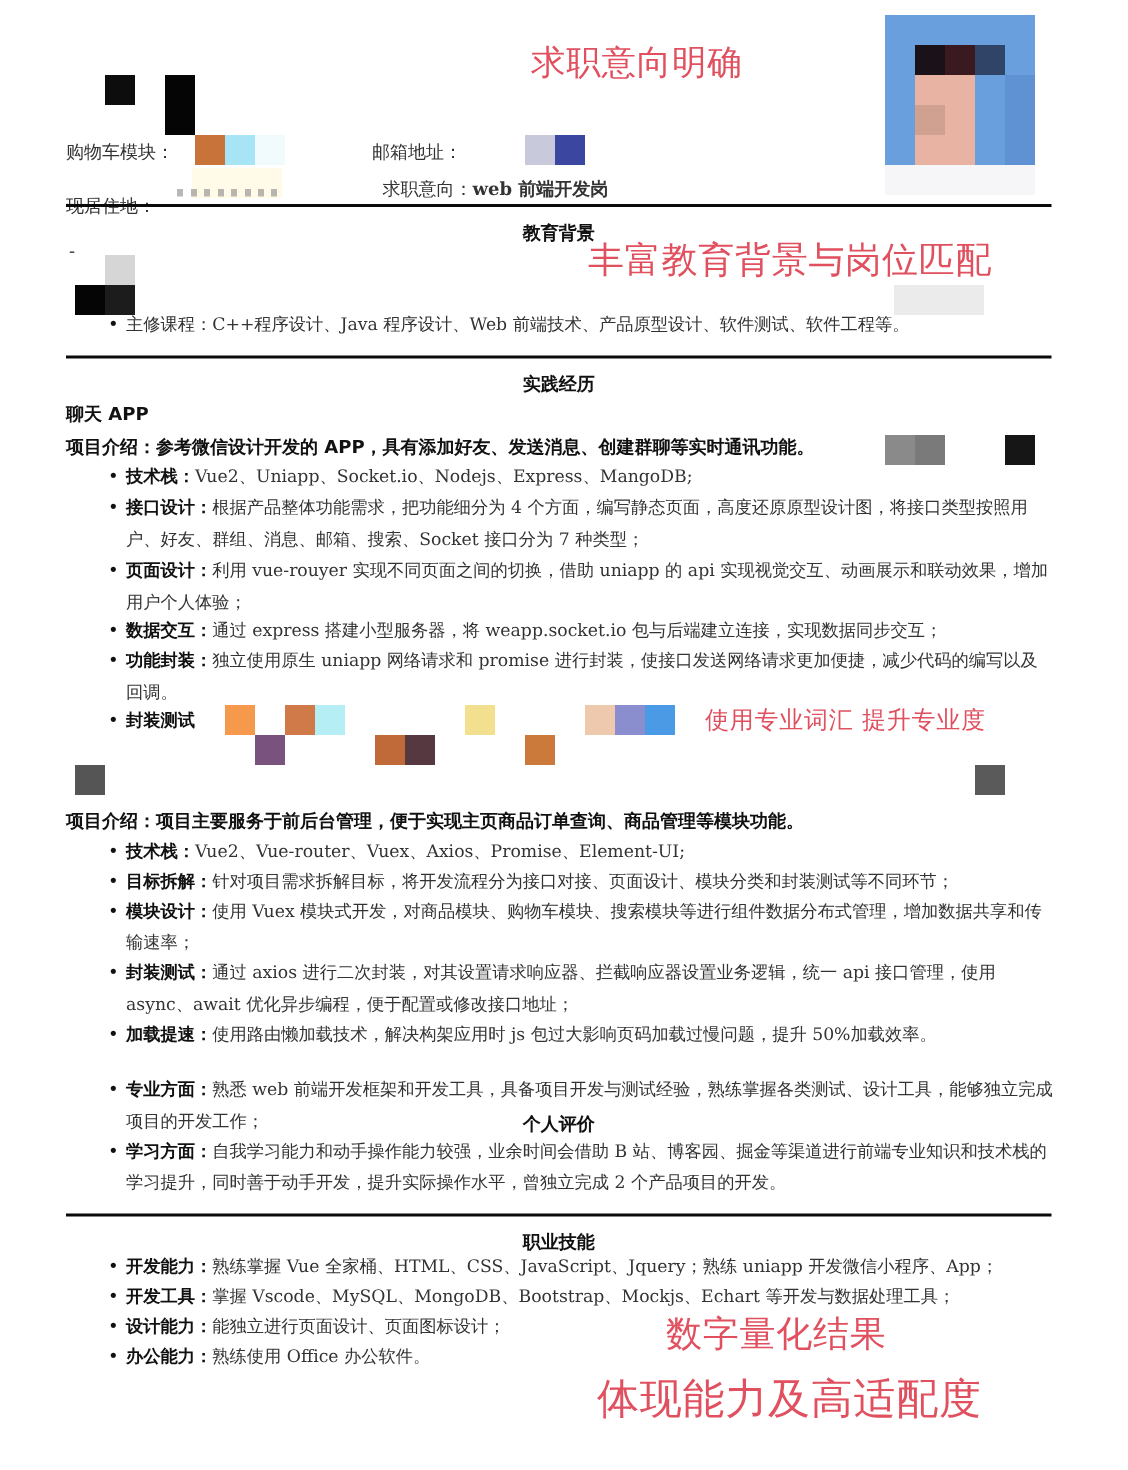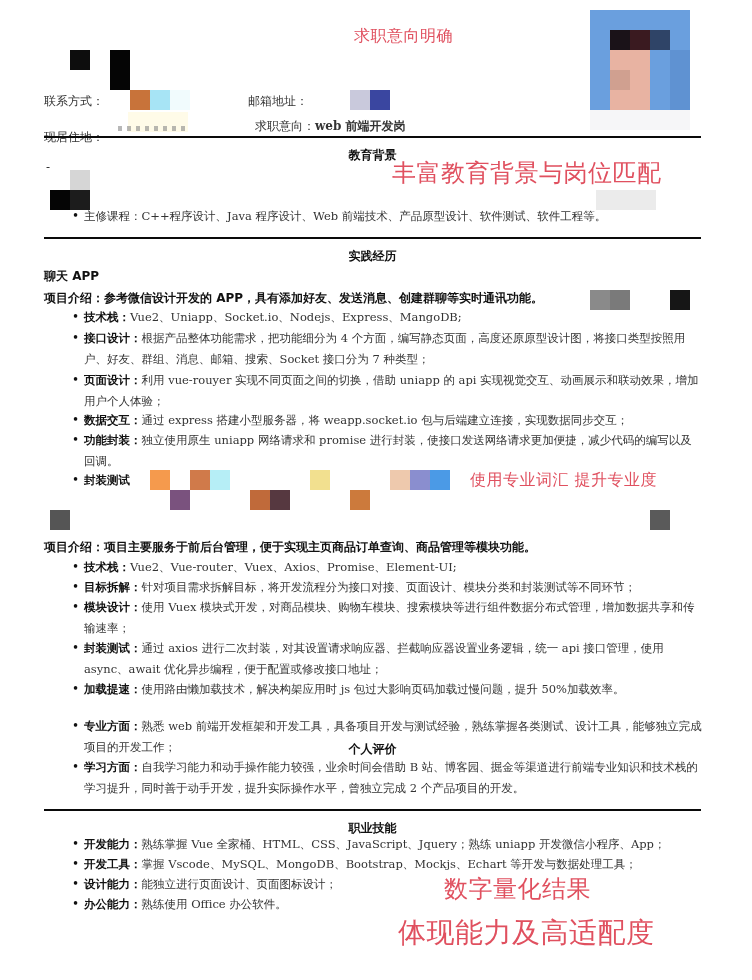--- a/index.html
+++ b/index.html
@@ -21,37 +21,37 @@
     .bullet-line b { font-family: "DejaVu Sans", "Liberation Sans", sans-serif; font-weight: bold; color: #111; }
     .proj-title { position: absolute; left: 44px; font-family: "DejaVu Sans", "Liberation Sans", sans-serif;
       font-weight: bold; font-size: 12px; color: #111; white-space: nowrap; }
   </style>
 </head>
 <body>
 
 <div class="px" style="left:70px;top:50px;width:20px;height:20px;background:#0d0d0d;"></div>
 <div class="px" style="left:110px;top:50px;width:20px;height:40px;background:#050505;"></div>
 
-<span class="abs label" style="left:44px;top:93px;">联系方式：</span>
+<span class="abs label" style="left:44px;top:93px;">购物车模块：</span>
 <div class="px" style="left:130px;top:90px;width:20px;height:20px;background:#c8733a;"></div>
 <div class="px" style="left:150px;top:90px;width:20px;height:20px;background:#a7e4f5;"></div>
 <div class="px" style="left:170px;top:90px;width:20px;height:20px;background:#f1fbfd;"></div>
 
 <span class="abs label" style="left:248px;top:93px;">邮箱地址：</span>
 <div class="px" style="left:350px;top:90px;width:20px;height:20px;background:#c9c9dc;"></div>
 <div class="px" style="left:370px;top:90px;width:20px;height:20px;background:#3a46a0;"></div>
 
 <span class="abs label" style="left:44px;top:129px;">现居住地：</span>
 <div class="px" style="left:128px;top:112px;width:60px;height:20px;background:#fffbe8;"></div>
 <div class="px" style="left:118px;top:126px;width:72px;height:5px;background:repeating-linear-gradient(90deg,#888 0 4px,transparent 4px 9px);opacity:0.6;"></div>
 
 <span class="abs label" style="left:255px;top:118px;">求职意向：</span>
 <span class="abs label" style="left:315px;top:118px;font-weight:bold;">web 前端开发岗</span>
 
-<span class="annot" style="left:354px;top:26px;font-size:16px;font-family:Liberation Mono, monospace;">求职意向明确</span>
+<span class="annot" style="left:354px;top:26px;font-size:23px;font-family:Liberation Mono, monospace;">求职意向明确</span>
 
 <div class="px" style="left:590px;top:10px;width:100px;height:100px;background:#6a9fde;">
   <div class="px" style="left:20px;top:20px;width:40px;height:20px;background:#1a1218;"></div>
   <div class="px" style="left:40px;top:20px;width:20px;height:20px;background:#3a1a20;"></div>
   <div class="px" style="left:60px;top:20px;width:20px;height:20px;background:#2f4467;"></div>
   <div class="px" style="left:20px;top:40px;width:40px;height:60px;background:#e8b3a2;"></div>
   <div class="px" style="left:20px;top:60px;width:20px;height:20px;background:#d0a090;"></div>
   <div class="px" style="left:80px;top:40px;width:20px;height:60px;background:#5f92d2;"></div>
 </div>
 <div class="px" style="left:590px;top:110px;width:100px;height:20px;background:#f6f6f8;"></div>

